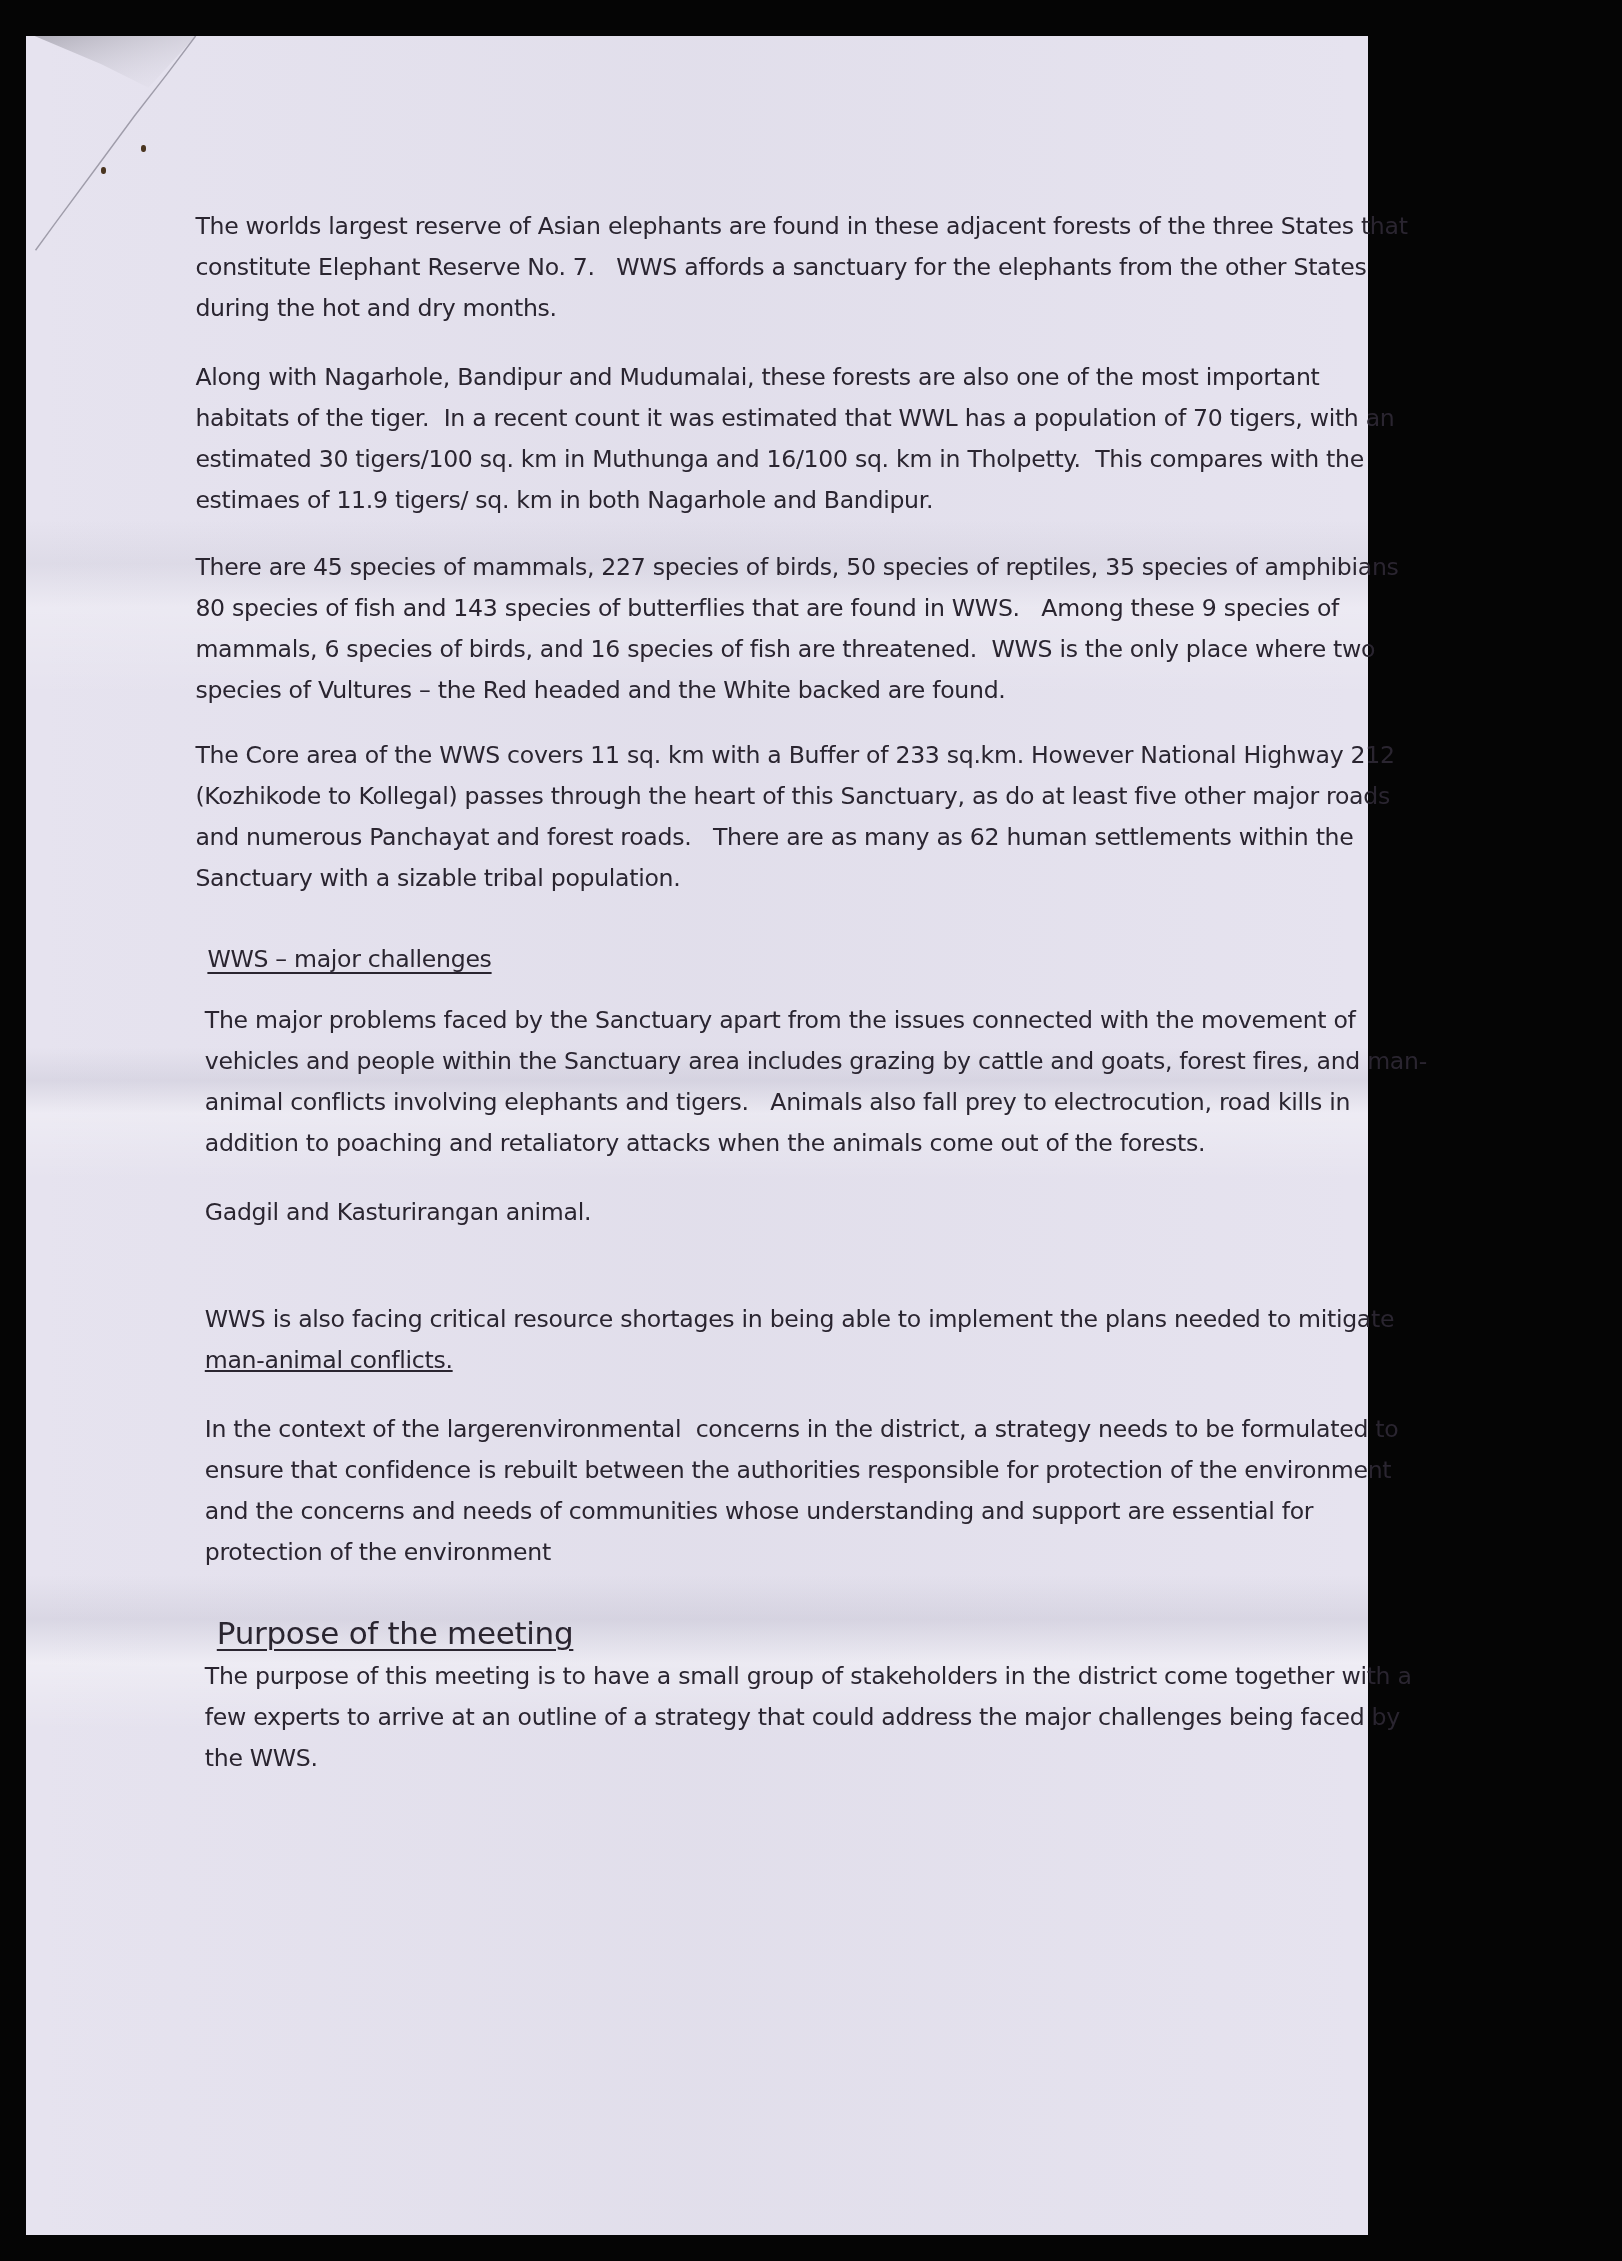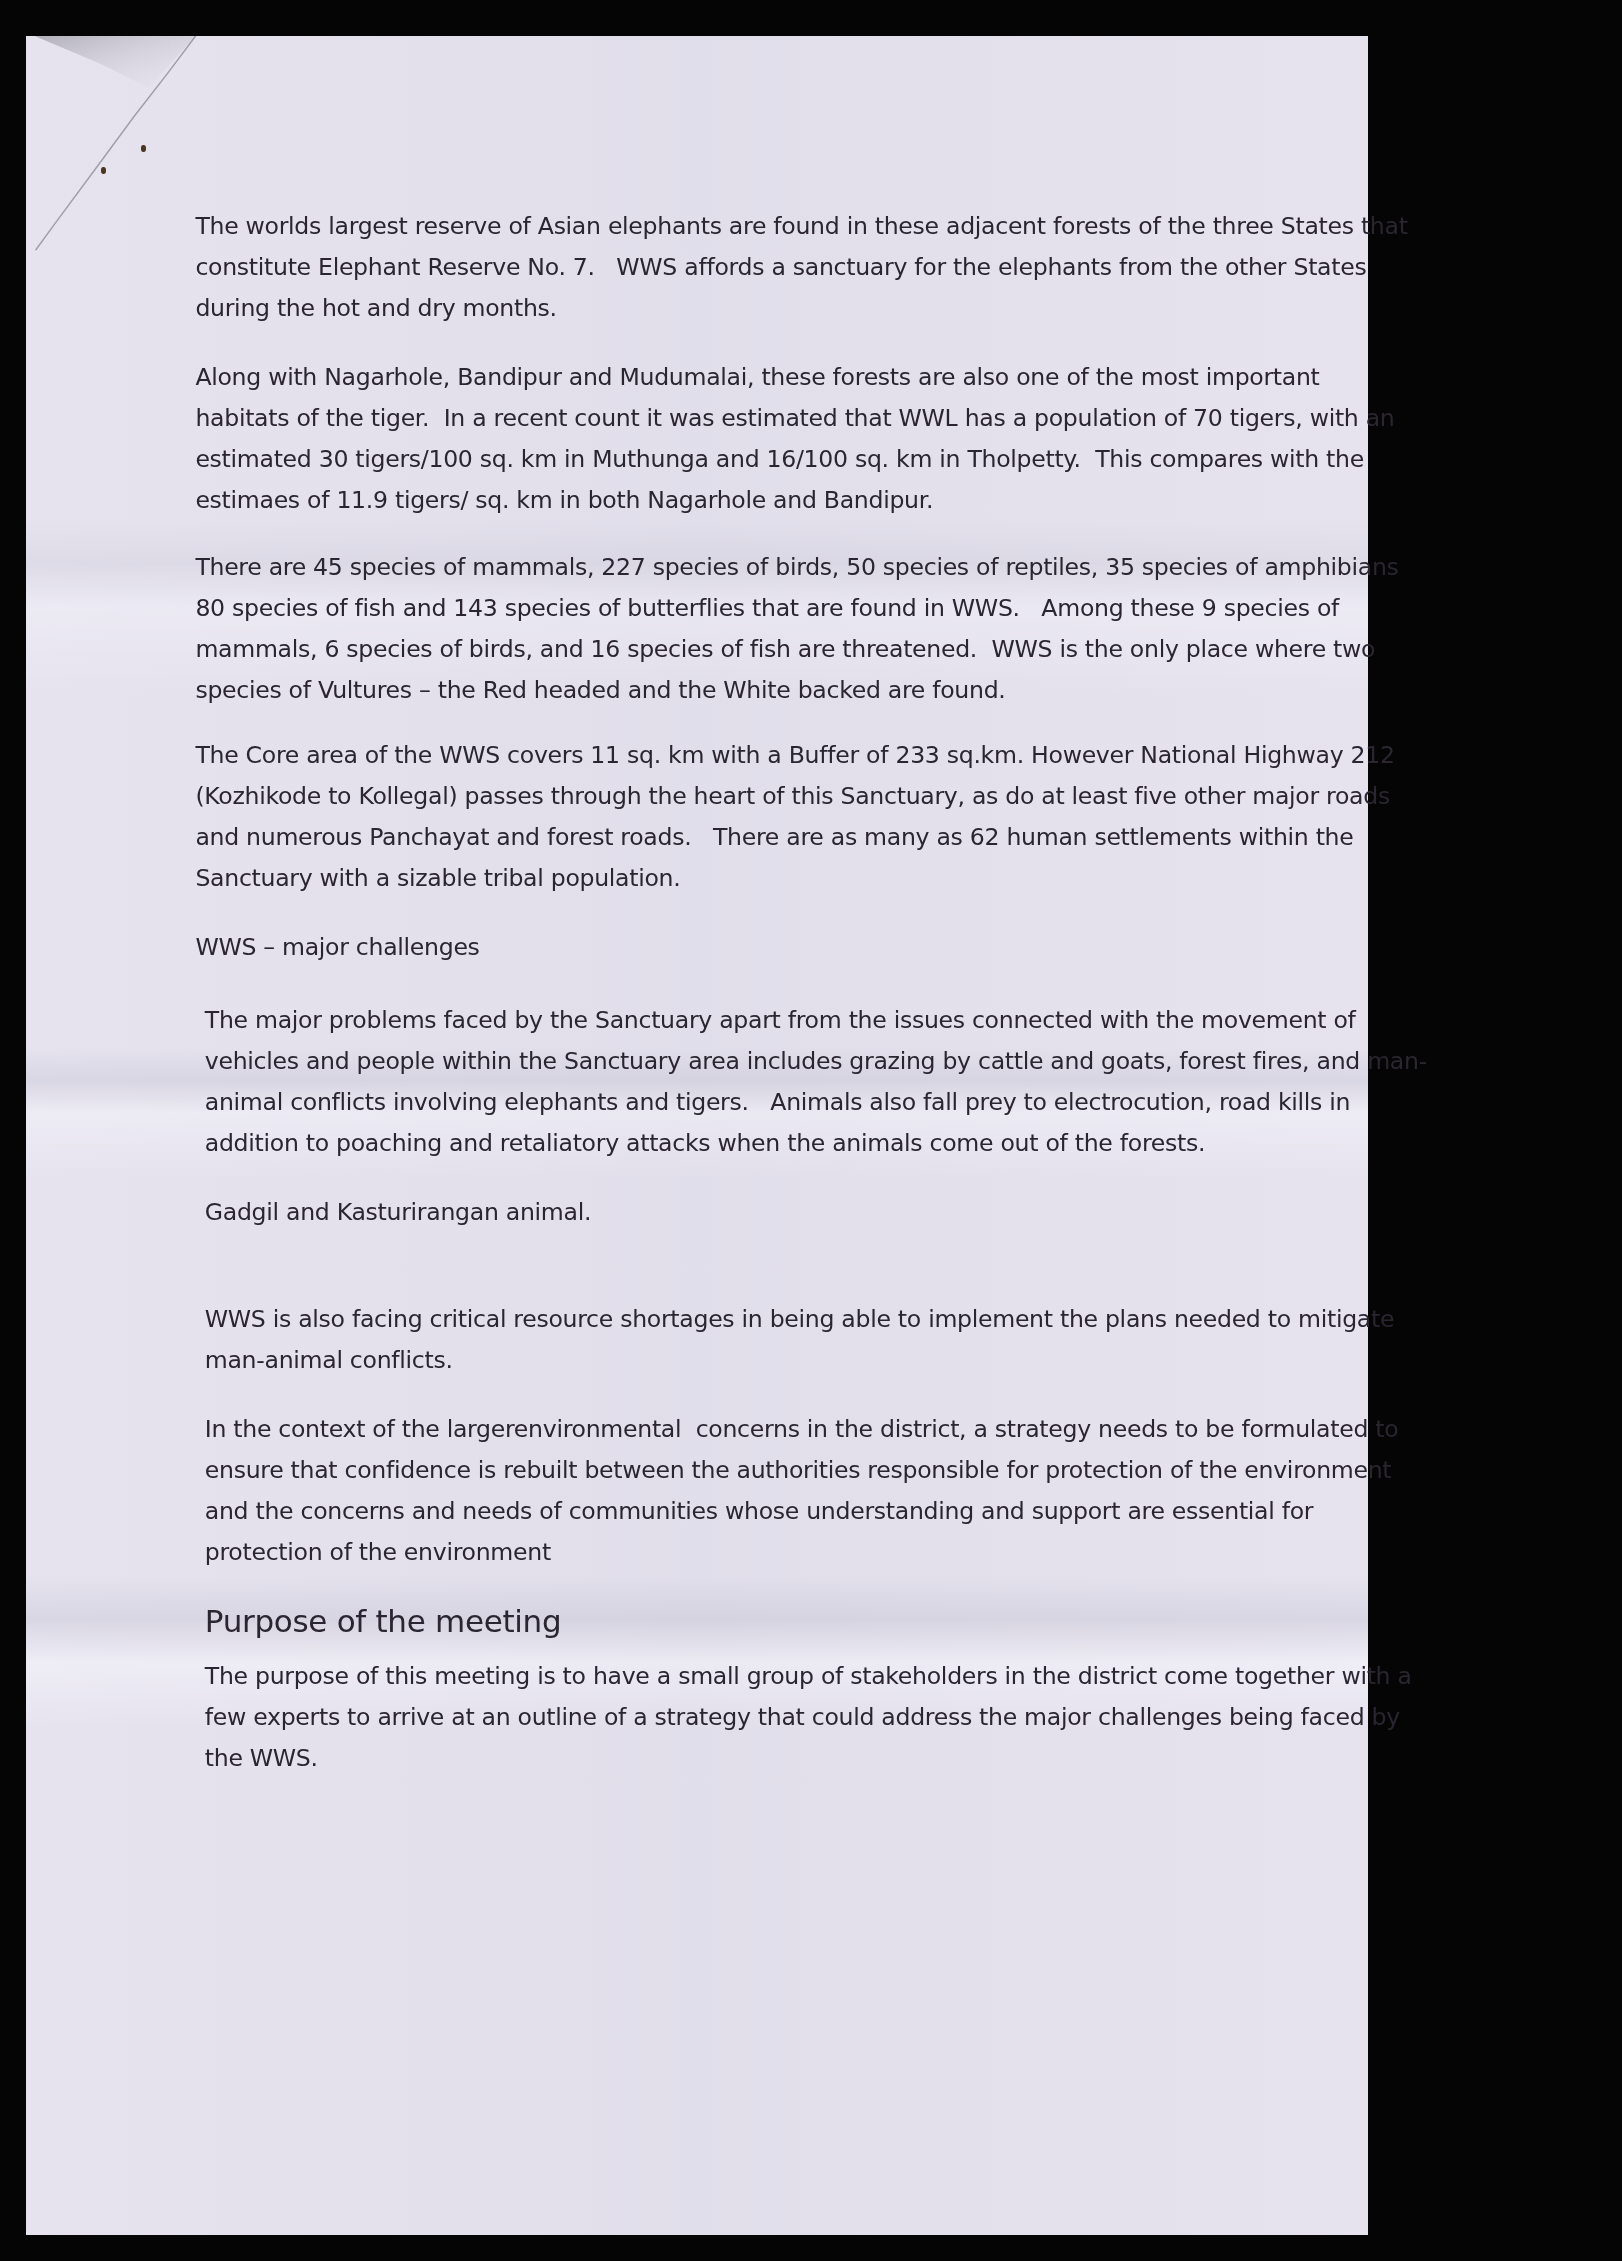--- a/index.html
+++ b/index.html
@@ -44,21 +44,22 @@
   }
   .para {
     position: absolute;
     left: 0;
     margin: 0;
     white-space: pre-line;
   }
   .para.indent { left: 9.4px; }
   .heading {
     position: absolute;
-    margin: 0;
+    margin: 12px;
+    text-decoration: underline;
     text-underline-offset: 4.7px;
     text-decoration-thickness: 1.9px;
   }
 </style>
 </head>
 <body>
 
 <div class="paper">
   <div class="fold">
     <svg width="198" height="226" viewBox="0 0 420 480">
@@ -78,21 +79,21 @@
   <div class="content">
     <p class="para" style="top:170px;"><span style="display: block; white-space: pre;">The worlds largest reserve of Asian elephants are found in these adjacent forests of the three States that</span><span style="display: block; white-space: pre;">constitute Elephant Reserve No. 7.   WWS affords a sanctuary for the elephants from the other States</span><span style="display: block; white-space: pre;">during the hot and dry months.</span></p>
     <p class="para" style="top:321px;"><span style="display: block; white-space: pre;">Along with Nagarhole, Bandipur and Mudumalai, these forests are also one of the most important</span><span style="display: block; white-space: pre;">habitats of the tiger.  In a recent count it was estimated that WWL has a population of 70 tigers, with an</span><span style="display: block; white-space: pre;">estimated 30 tigers/100 sq. km in Muthunga and 16/100 sq. km in Tholpetty.  This compares with the</span><span style="display: block; white-space: pre;">estimaes of 11.9 tigers/ sq. km in both Nagarhole and Bandipur.</span></p>
     <p class="para" style="top:511px;"><span style="display: block; white-space: pre;">There are 45 species of mammals, 227 species of birds, 50 species of reptiles, 35 species of amphibians</span><span style="display: block; white-space: pre;">80 species of fish and 143 species of butterflies that are found in WWS.   Among these 9 species of</span><span style="display: block; white-space: pre;">mammals, 6 species of birds, and 16 species of fish are threatened.  WWS is the only place where two</span><span style="display: block; white-space: pre;">species of Vultures – the Red headed and the White backed are found.</span></p>
     <p class="para" style="top:699px;"><span style="display: block; white-space: pre;">The Core area of the WWS covers 11 sq. km with a Buffer of 233 sq.km. However National Highway 212</span><span style="display: block; white-space: pre;">(Kozhikode to Kollegal) passes through the heart of this Sanctuary, as do at least five other major roads</span><span style="display: block; white-space: pre;">and numerous Panchayat and forest roads.   There are as many as 62 human settlements within the</span><span style="display: block; white-space: pre;">Sanctuary with a sizable tribal population.</span></p>
 
     <h2 class="heading" style="top:891px; left:0; font-size:23.6px; font-weight:normal;">WWS – major challenges</h2>
 
     <p class="para indent" style="top:964px;"><span style="display: block; white-space: pre;">The major problems faced by the Sanctuary apart from the issues connected with the movement of</span><span style="display: block; white-space: pre;">vehicles and people within the Sanctuary area includes grazing by cattle and goats, forest fires, and man-</span><span style="display: block; white-space: pre;">animal conflicts involving elephants and tigers.   Animals also fall prey to electrocution, road kills in</span><span style="display: block; white-space: pre;">addition to poaching and retaliatory attacks when the animals come out of the forests.</span></p>
     <p class="para indent" style="top:1156px;"><span style="display: block; white-space: pre;">Gadgil and Kasturirangan animal.</span></p>
-    <p class="para indent" style="top:1263px;"><span style="display: block; white-space: pre; text-align: center;">WWS is also facing critical resource shortages in being able to implement the plans needed to mitigate</span><span style="display: block; white-space: pre;">man-animal conflicts.</span></p>
+    <p class="para indent" style="top:1263px;"><span style="display: block; white-space: pre; text-align: center;">WWS is also facing critical resource shortages in being able to implement the plans needed to mitigate</span><span style="display: block; white-space: pre; text-decoration: underline;">man-animal conflicts.</span></p>
     <p class="para indent" style="top:1373px;"><span style="display: block; white-space: pre;">In the context of the largerenvironmental  concerns in the district, a strategy needs to be formulated to</span><span style="display: block; white-space: pre;">ensure that confidence is rebuilt between the authorities responsible for protection of the environment</span><span style="display: block; white-space: pre;">and the concerns and needs of communities whose understanding and support are essential for</span><span style="display: block; white-space: pre;">protection of the environment</span></p>
 
     <h2 class="heading" style="top:1565px; left:9.4px; font-size:31px; font-weight:normal;">Purpose of the meeting</h2>
 
     <p class="para indent" style="top:1620px;"><span style="display: block; white-space: pre;">The purpose of this meeting is to have a small group of stakeholders in the district come together with a</span><span style="display: block; white-space: pre;">few experts to arrive at an outline of a strategy that could address the major challenges being faced by</span><span style="display: block; white-space: pre;">the WWS.</span></p>
   </div>
 </div>
 
 
 </body></html>

